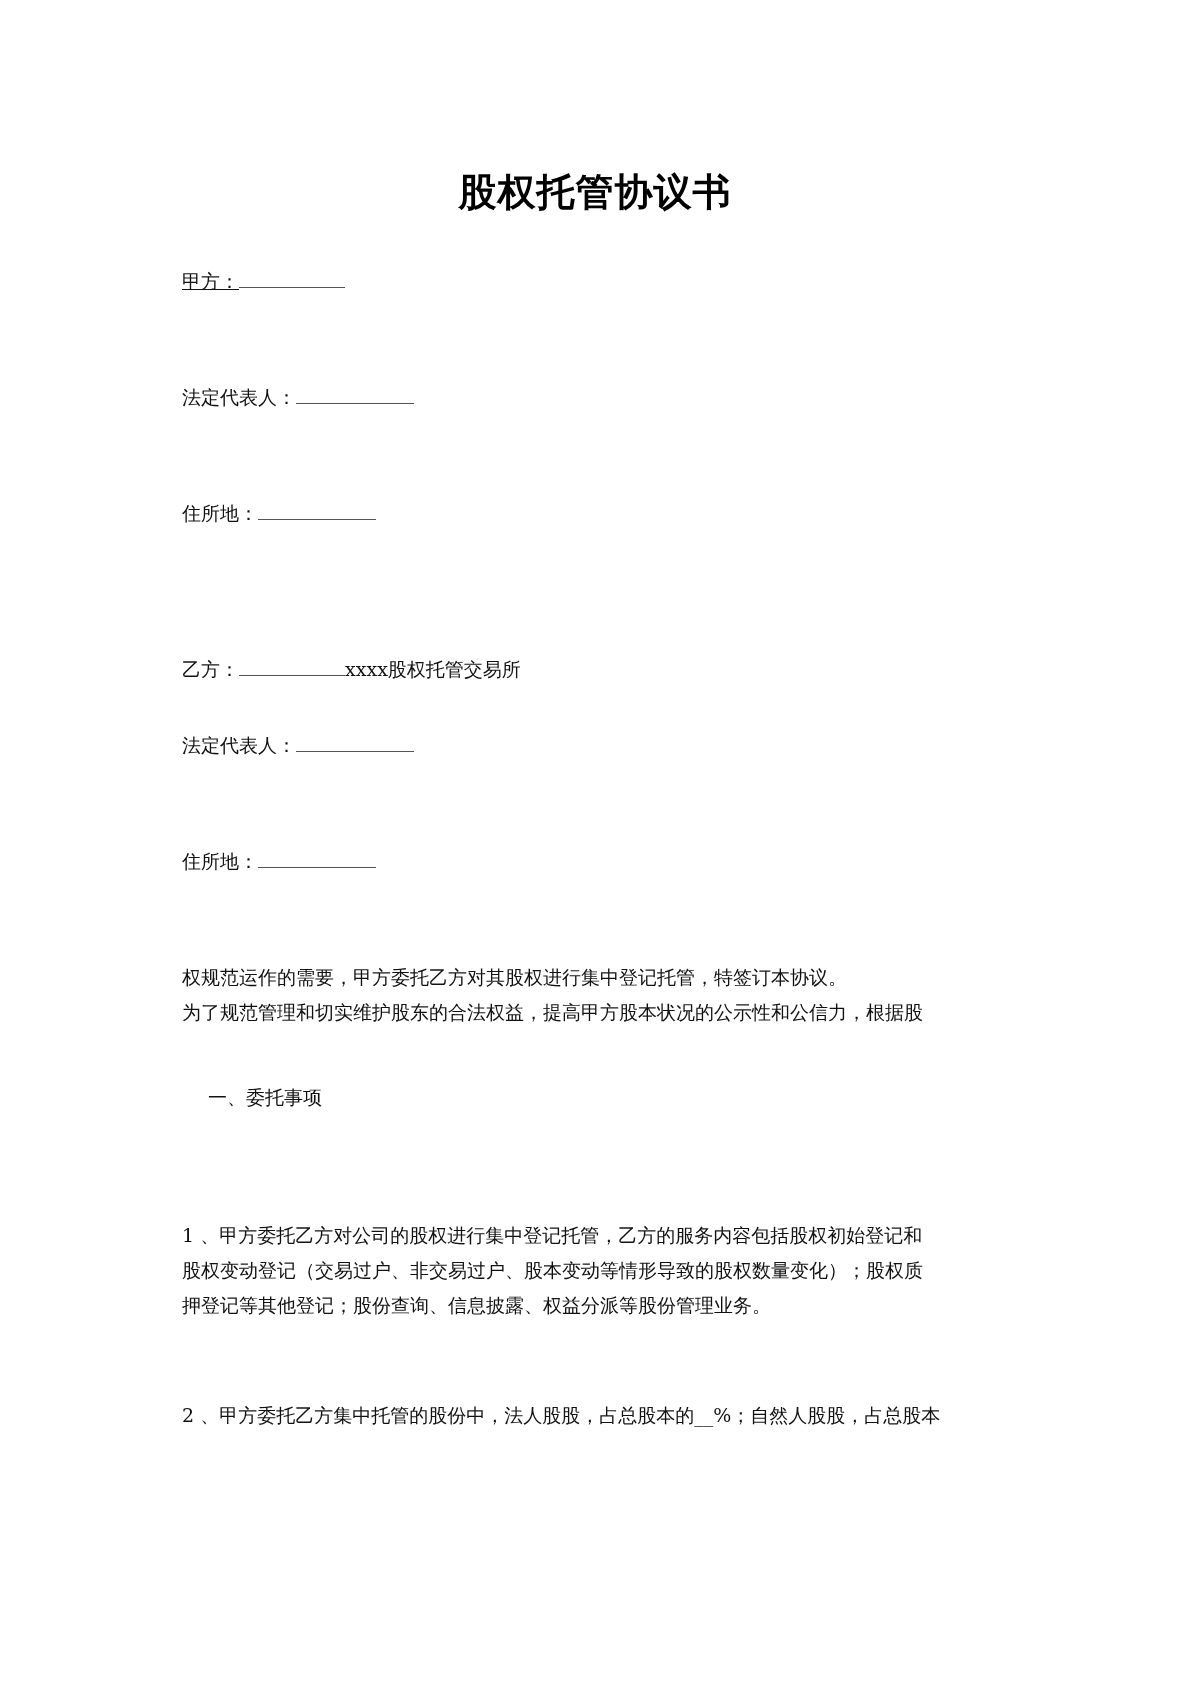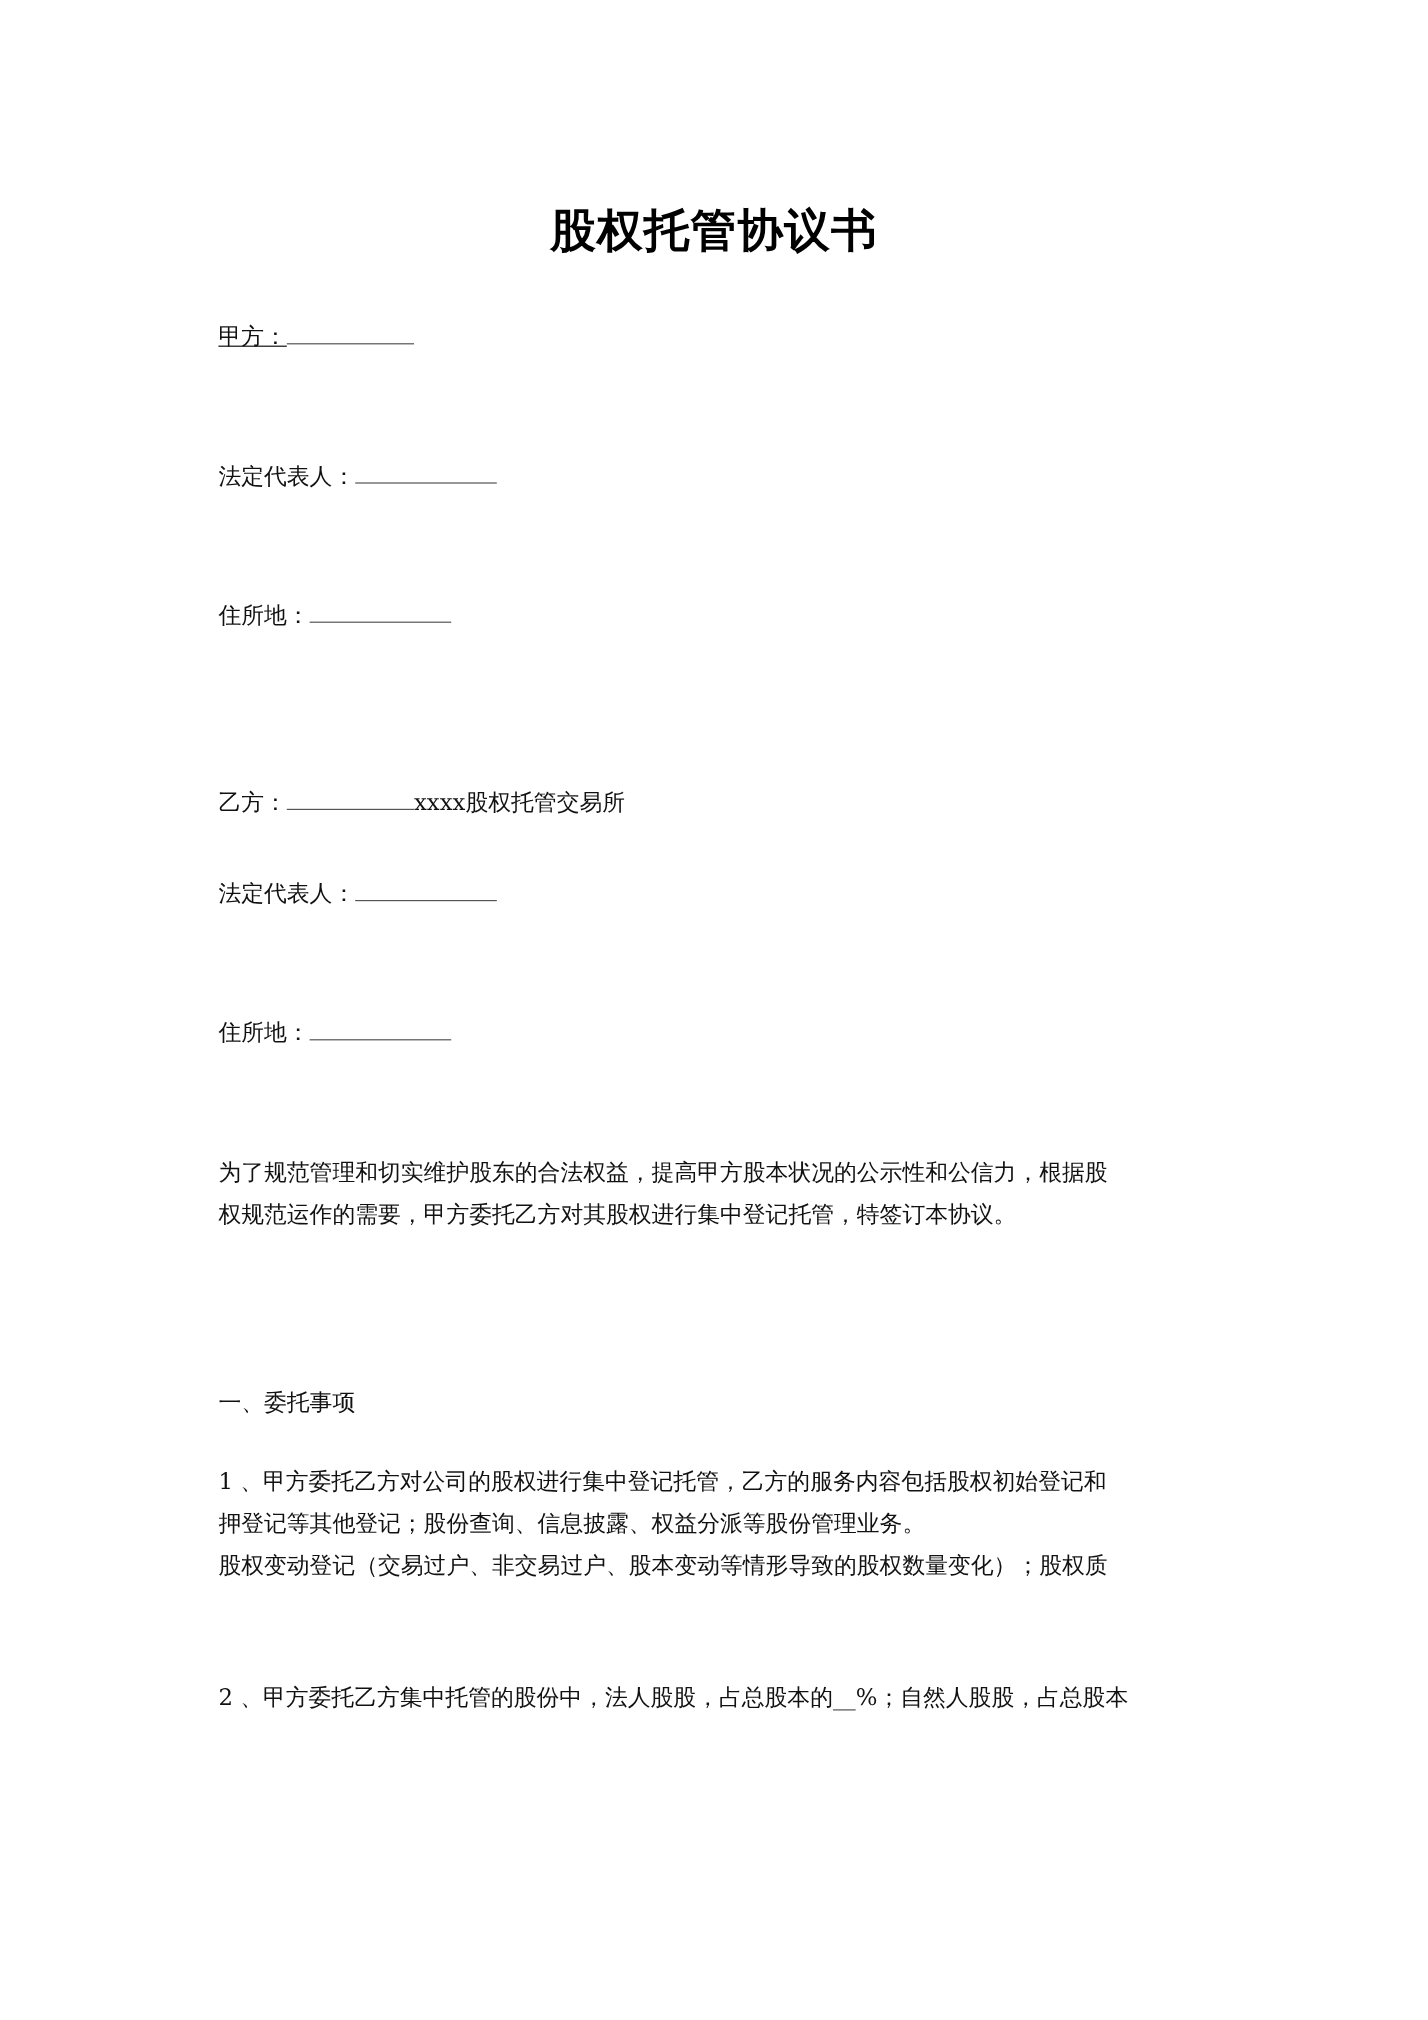--- a/index.html
+++ b/index.html
@@ -82,29 +82,29 @@
 
   <div class="line" style="top:728px;">
     <span>法定代表人：</span><span class="blank" style="width:118px;"></span>
   </div>
 
   <div class="line" style="top:844px;">
     <span>住所地：</span><span class="blank" style="width:118px;"></span>
   </div>
 
   <div class="para" style="top:960px;">
+    <span class="row">权规范运作的需要，甲方委托乙方对其股权进行集中登记托管，特签订本协议。</span>
     <span class="row">为了规范管理和切实维护股东的合法权益，提高甲方股本状况的公示性和公信力，根据股</span>
-    <span class="row">权规范运作的需要，甲方委托乙方对其股权进行集中登记托管，特签订本协议。</span>
   </div>
 
-  <div class="line" style="top:1152px;">一、委托事项</div>
+  <div class="line" style="top:1080px;margin-left:26px;">一、委托事项</div>
 
   <div class="para" style="top:1218px;">
     <span class="row">1 、甲方委托乙方对公司的股权进行集中登记托管，乙方的服务内容包括股权初始登记和</span>
+    <span class="row">股权变动登记（交易过户、非交易过户、股本变动等情形导致的股权数量变化）；股权质</span>
     <span class="row">押登记等其他登记；股份查询、信息披露、权益分派等股份管理业务。</span>
-    <span class="row">股权变动登记（交易过户、非交易过户、股本变动等情形导致的股权数量变化）；股权质</span>
   </div>
 
   <div class="para" style="top:1398px;">
     <span class="row">2 、甲方委托乙方集中托管的股份中，法人股股，占总股本的__%；自然人股股，占总股本</span>
   </div>
 
 </div>
 
 </body></html>

